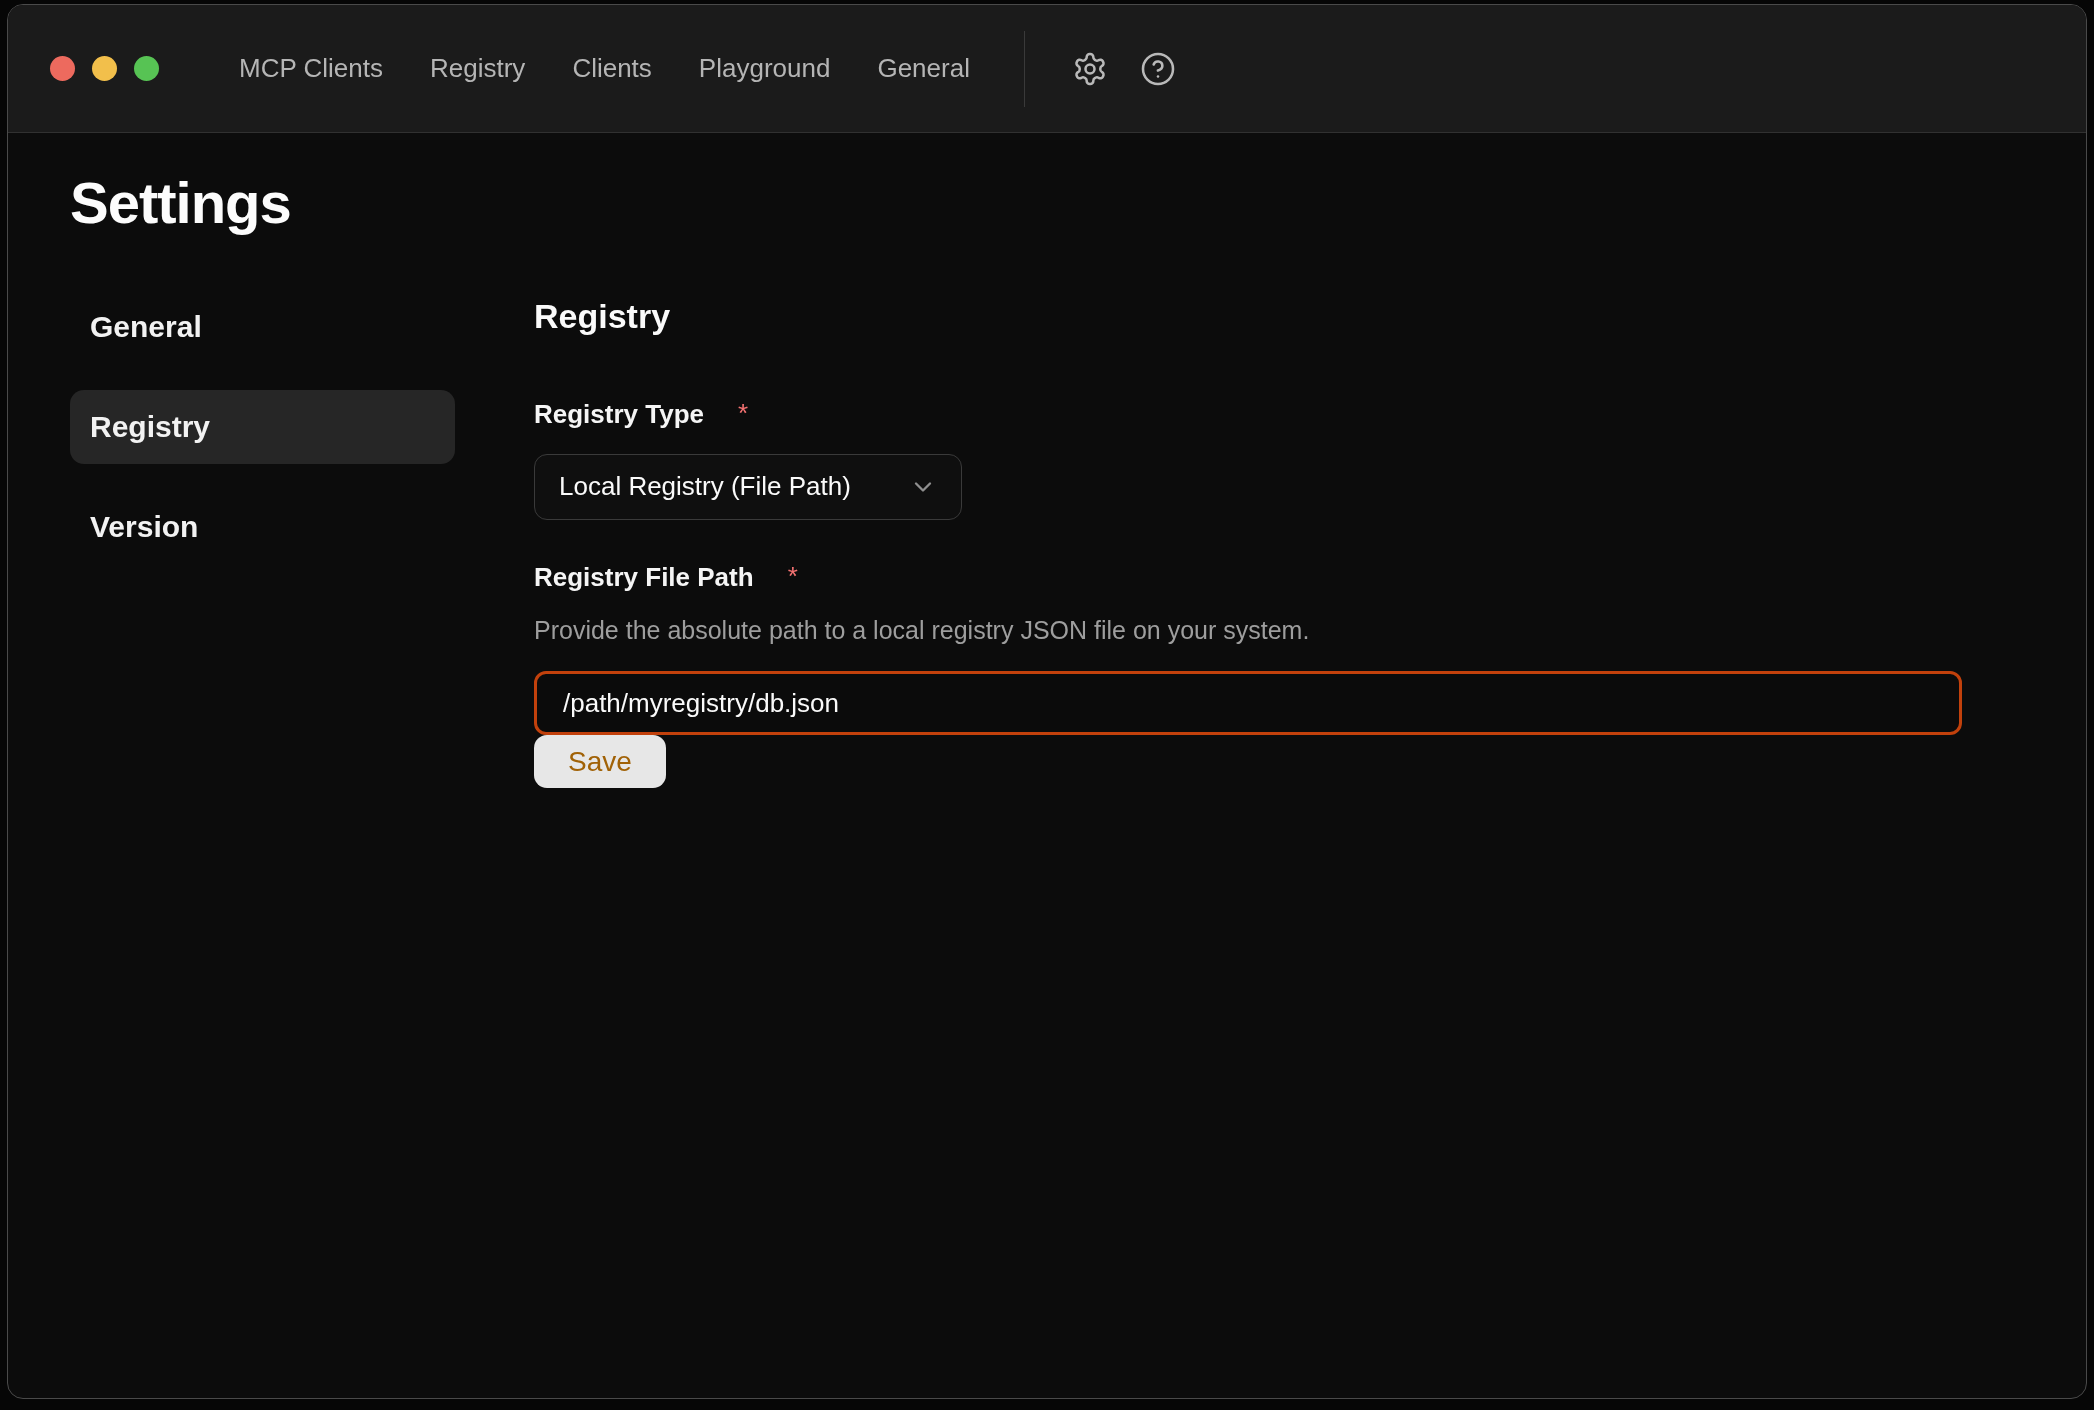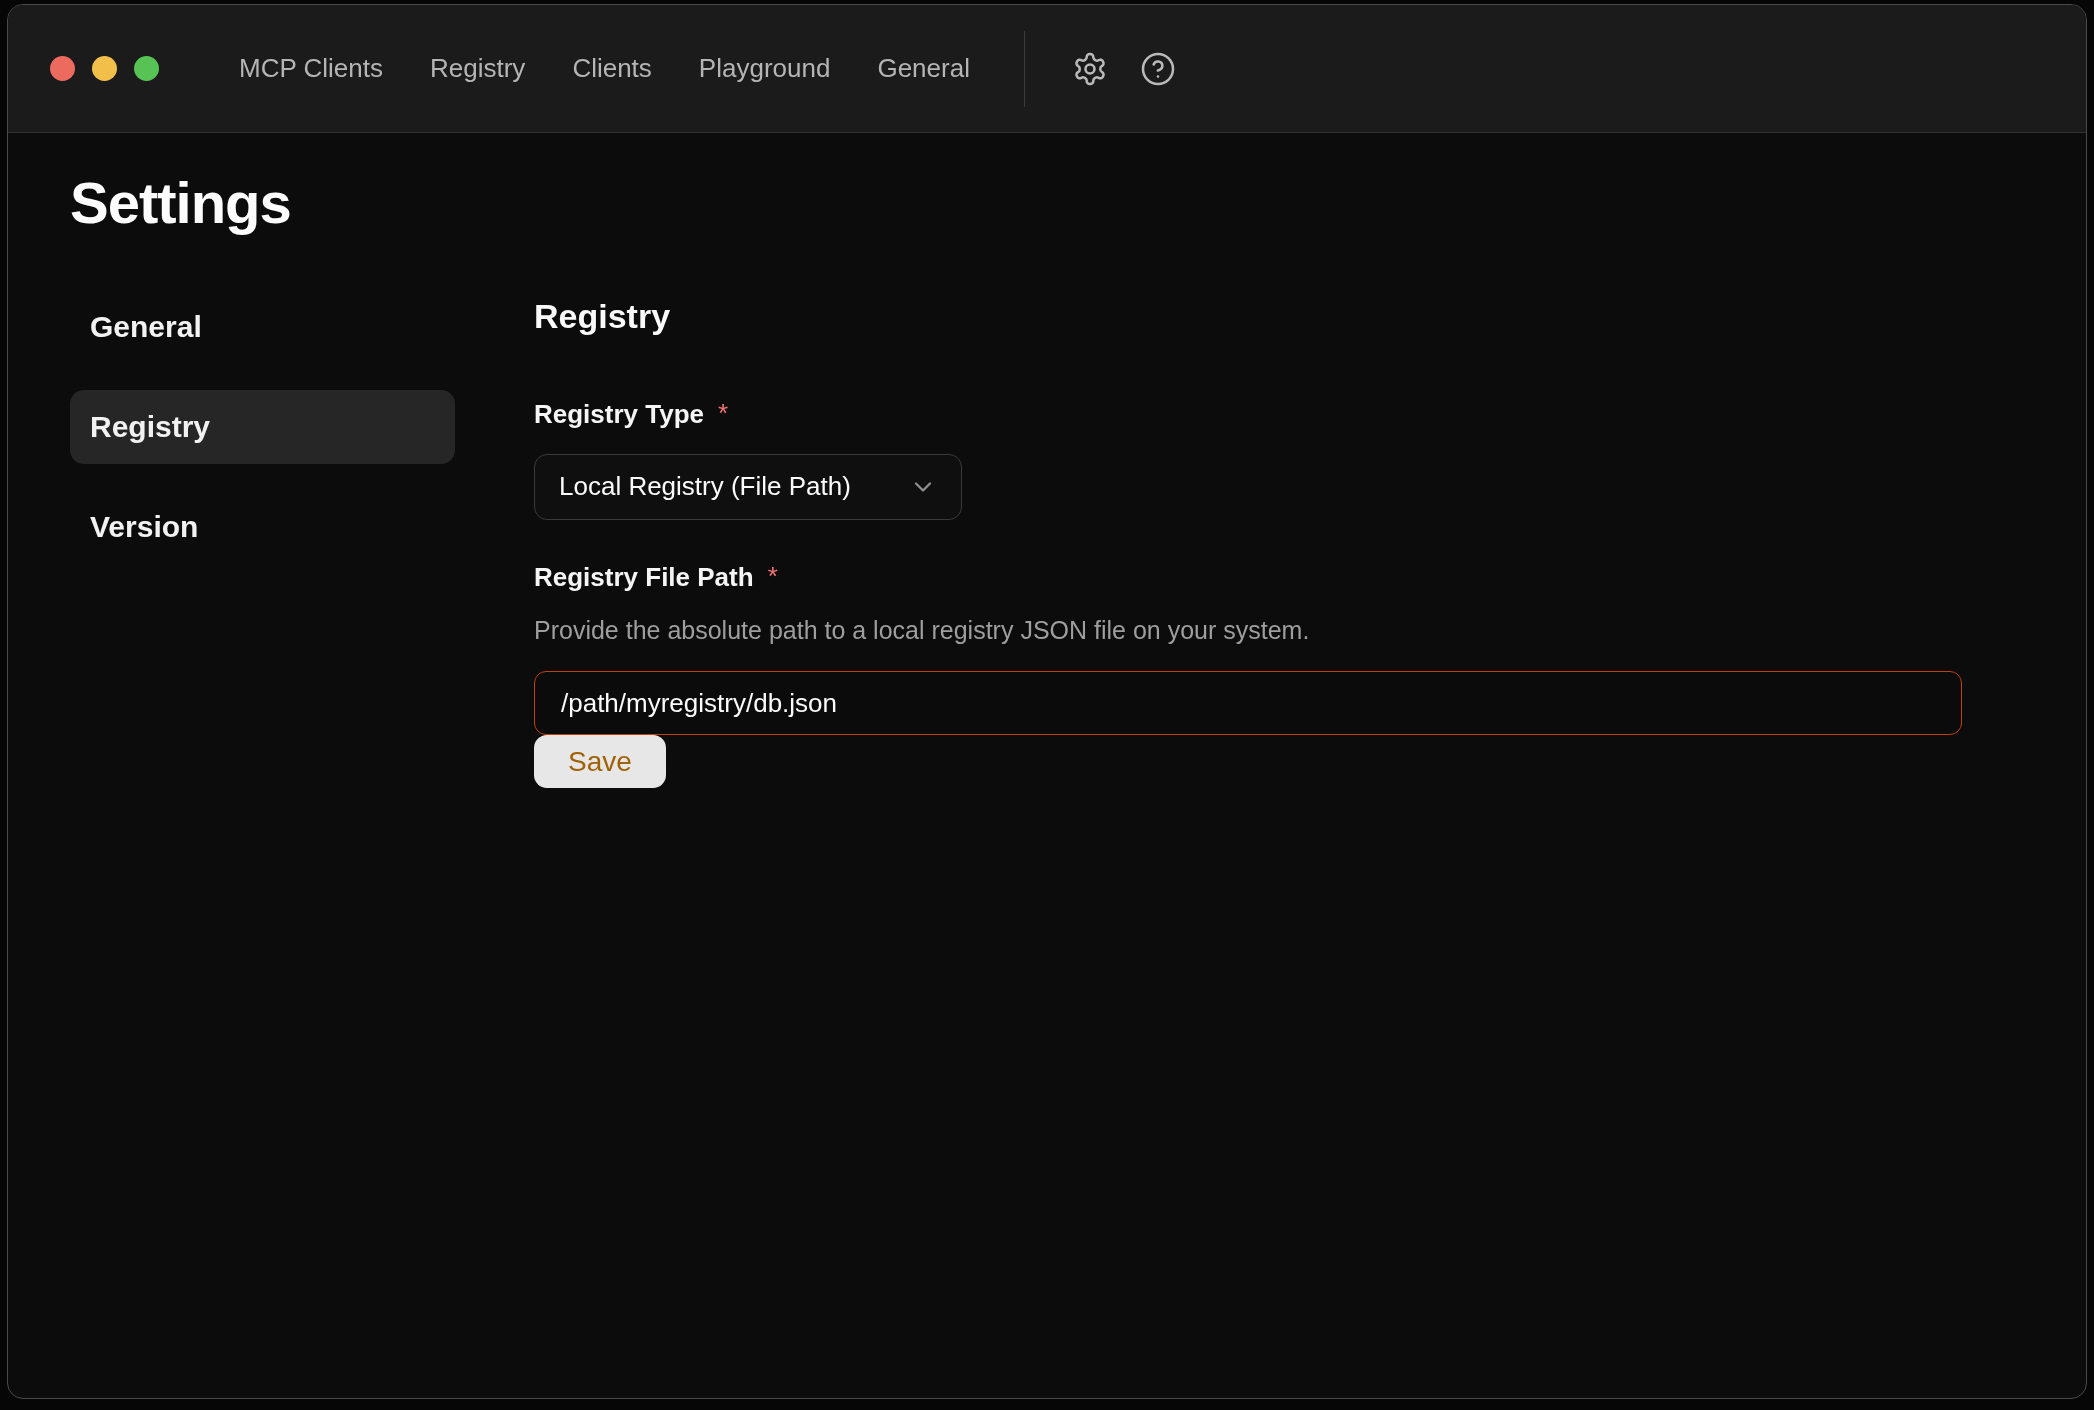--- a/index.html
+++ b/index.html
@@ -79,21 +79,21 @@
   .side-item.active { background: #262626; }
   
   .content { flex: 1; margin-left: 79px; padding-right: 62px; }
   .section-heading {
     margin: 6px 0 0 0;
     font-size: 34px;
     font-weight: 700;
     color: #fafafa;
     line-height: 1.2;
   }
-  .field-label-row { margin-top: 62px; display: flex; align-items: baseline; }
+  .field-label-row { margin-top: 62px; display: flex; align-items: baseline; gap: 20px; }
   .field-label-row.second { margin-top: 42px; }
   .field-label {
     font-size: 26px;
     font-weight: 600;
     color: #f5f5f5;
     line-height: 1.2;
   }
   .required {
     color: #f47272;
     font-size: 26px;
@@ -120,21 +120,21 @@
     cursor: default;
   }
   .chevron { color: #8f8f8f; display: inline-flex; margin-left: 18px; }
   .chevron svg { width: 28px; height: 28px; }
   .text-input {
     display: block;
     margin-top: 26px;
     width: 100%;
     height: 64px;
     background: #0b0b0b;
-    border: 1px solid #c2410c;
+    border: 3px solid #c2410c;
     border-radius: 12px;
     padding: 0 26px;
     color: #fafafa;
     font-size: 26px;
     font-family: inherit;
     outline: none;
   }
   .save-btn {
     height: 53px;
     padding: 0 34px;

